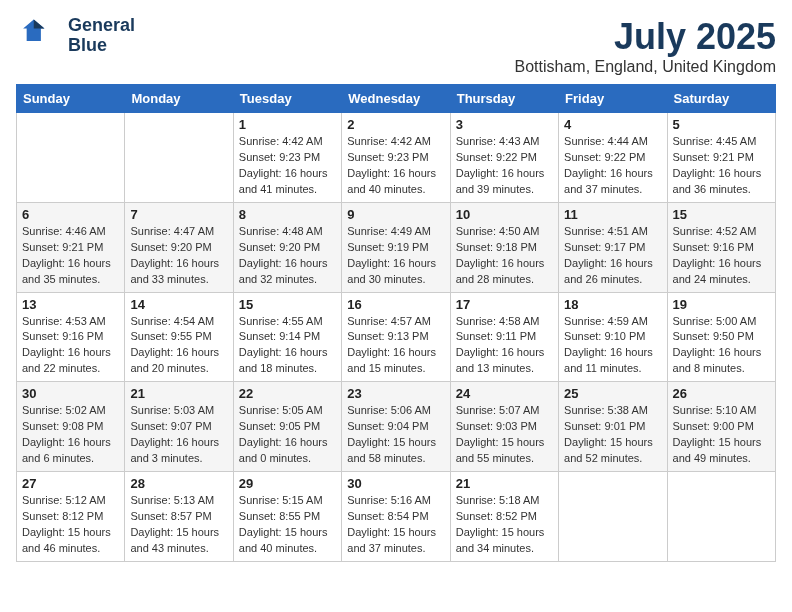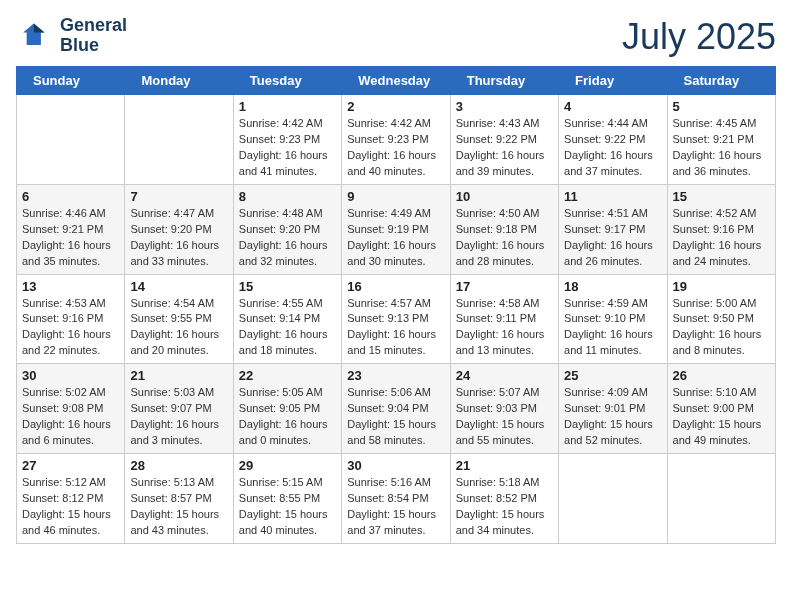--- a/index.html
+++ b/index.html
@@ -11,56 +11,55 @@
       padding: 16px;
     }
     .header {
       display: flex;
       justify-content: space-between;
       align-items: flex-start;
       margin-bottom: 8px;
     }
     .logo {
       display: flex;
-      align-items: center;
-      gap: 12px;
+      gap: 20px;
     }
     .logo-text {
       font-size: 18px;
       font-weight: bold;
       color: #1a3a5c;
       line-height: 1.1;
     }
     .logo-icon {
       width: 32px;
       height: 32px;
     }
     .title-block {
       text-align: right;
     }
     .title-month {
       font-size: 36px;
-      font-weight: normal;
+      font-weight: bold;
       color: #1a3a5c;
     }
     .title-location {
       font-size: 16px;
       color: #333;
     }
     .calendar {
       width: 100%;
       border-collapse: collapse;
       border: 1px solid #ccc;
     }
     .calendar th {
       background: #2a6bbf;
       color: #fff;
       font-size: 13px;
       font-weight: bold;
-      padding: 6px 16px;
+      padding: 6px 6px;
       text-align: left;
       border: 1px solid #2a6bbf;
     }
     .calendar td {
       vertical-align: top;
       border: 1px solid #ccc;
       padding: 4px 5px;
       width: 108px;
       min-height: 80px;
       background: #fff;
@@ -93,20 +92,21 @@
       <polygon points="20,4 32,14 28,14 28,28 12,28 12,14 8,14" fill="#2a6bbf"></polygon>
       <polygon points="20,4 32,14 20,14" fill="#1a3a5c"></polygon>
     </svg>
     <div class="logo-text">
       <div>General</div>
       <div>Blue</div>
     </div>
   </div>
   <div class="title-block">
     <div class="title-month">July 2025</div>
+    <div class="title-location">Bottisham, England, United Kingdom</div>
   </div>
 </div>
 
 <table class="calendar">
   <thead>
     <tr>
     <th>Sunday</th>
         <th>Monday</th>
         <th>Tuesday</th>
         <th>Wednesday</th>
@@ -264,21 +264,21 @@
 Daylight: 15 hours and 58 minutes.</div>
         </td>
         <td>
           <span class="day-num">24</span>
           <div class="day-info">Sunrise: 5:07 AM
 Sunset: 9:03 PM
 Daylight: 15 hours and 55 minutes.</div>
         </td>
         <td>
           <span class="day-num">25</span>
-          <div class="day-info">Sunrise: 4:09 AM
+          <div class="day-info">Sunrise: 5:38 AM
 Sunset: 9:01 PM
 Daylight: 15 hours and 52 minutes.</div>
         </td>
         <td>
           <span class="day-num">26</span>
           <div class="day-info">Sunrise: 5:10 AM
 Sunset: 9:00 PM
 Daylight: 15 hours and 49 minutes.</div>
         </td>
       </tr>

